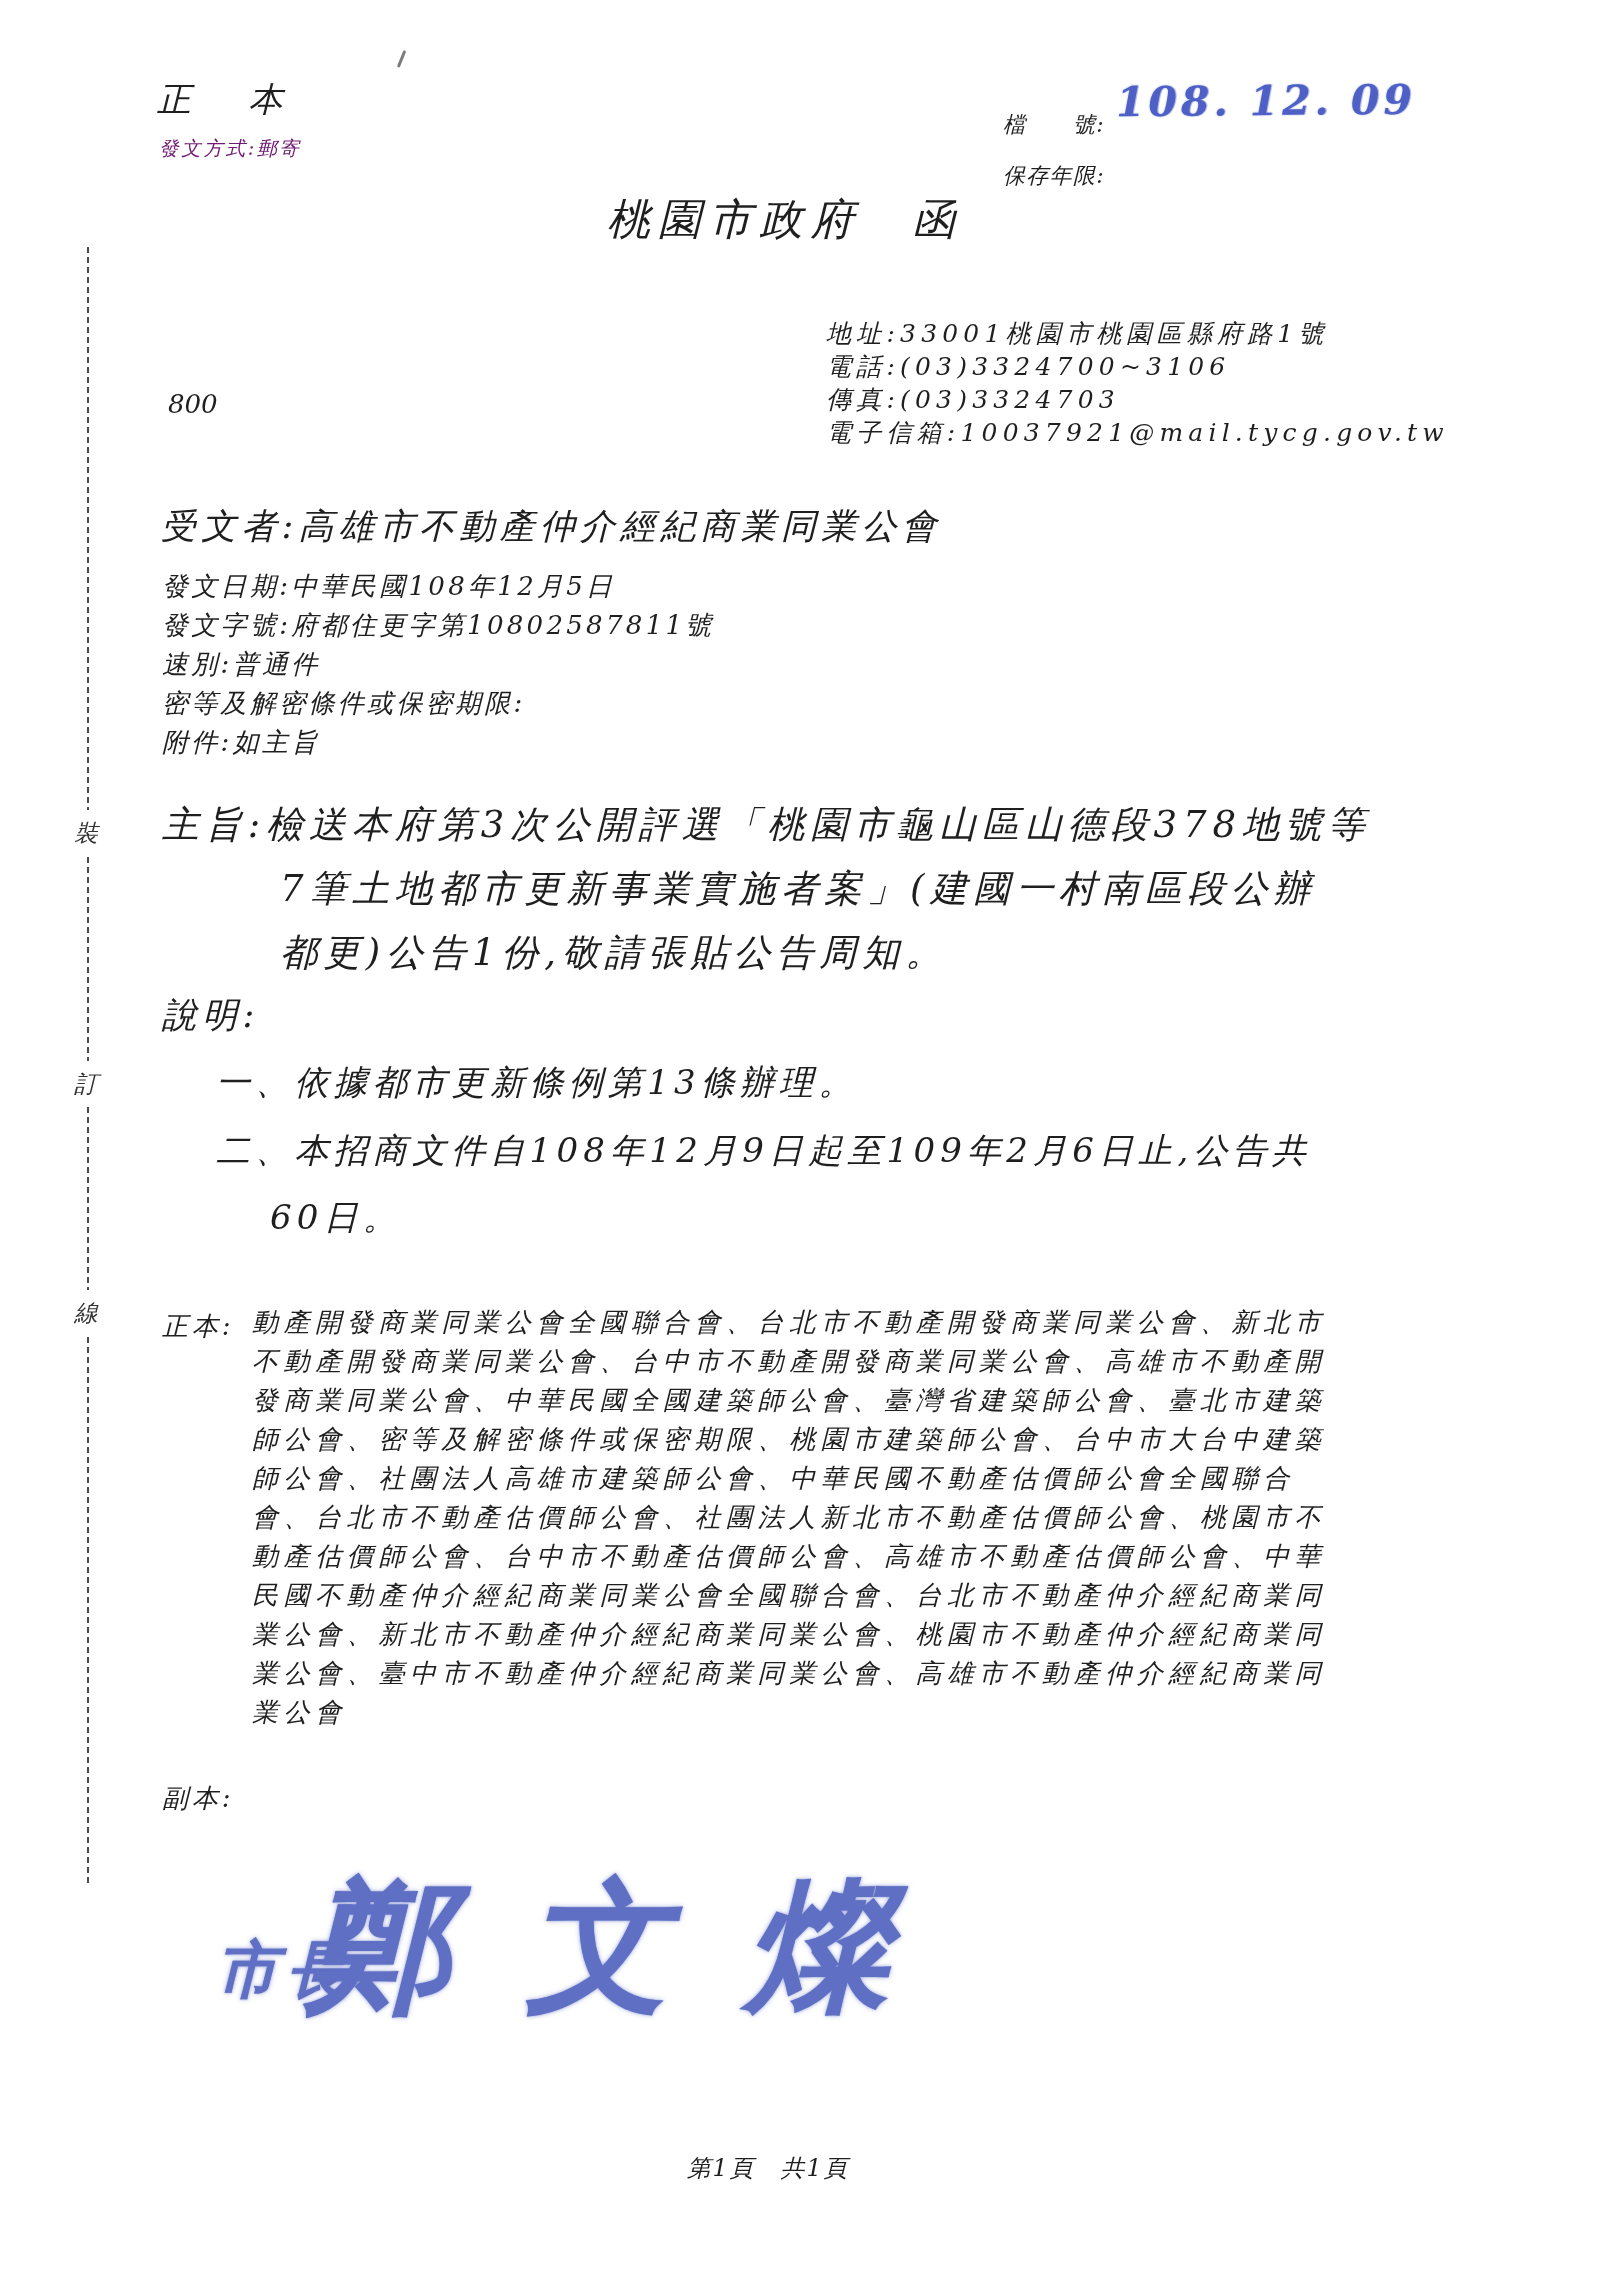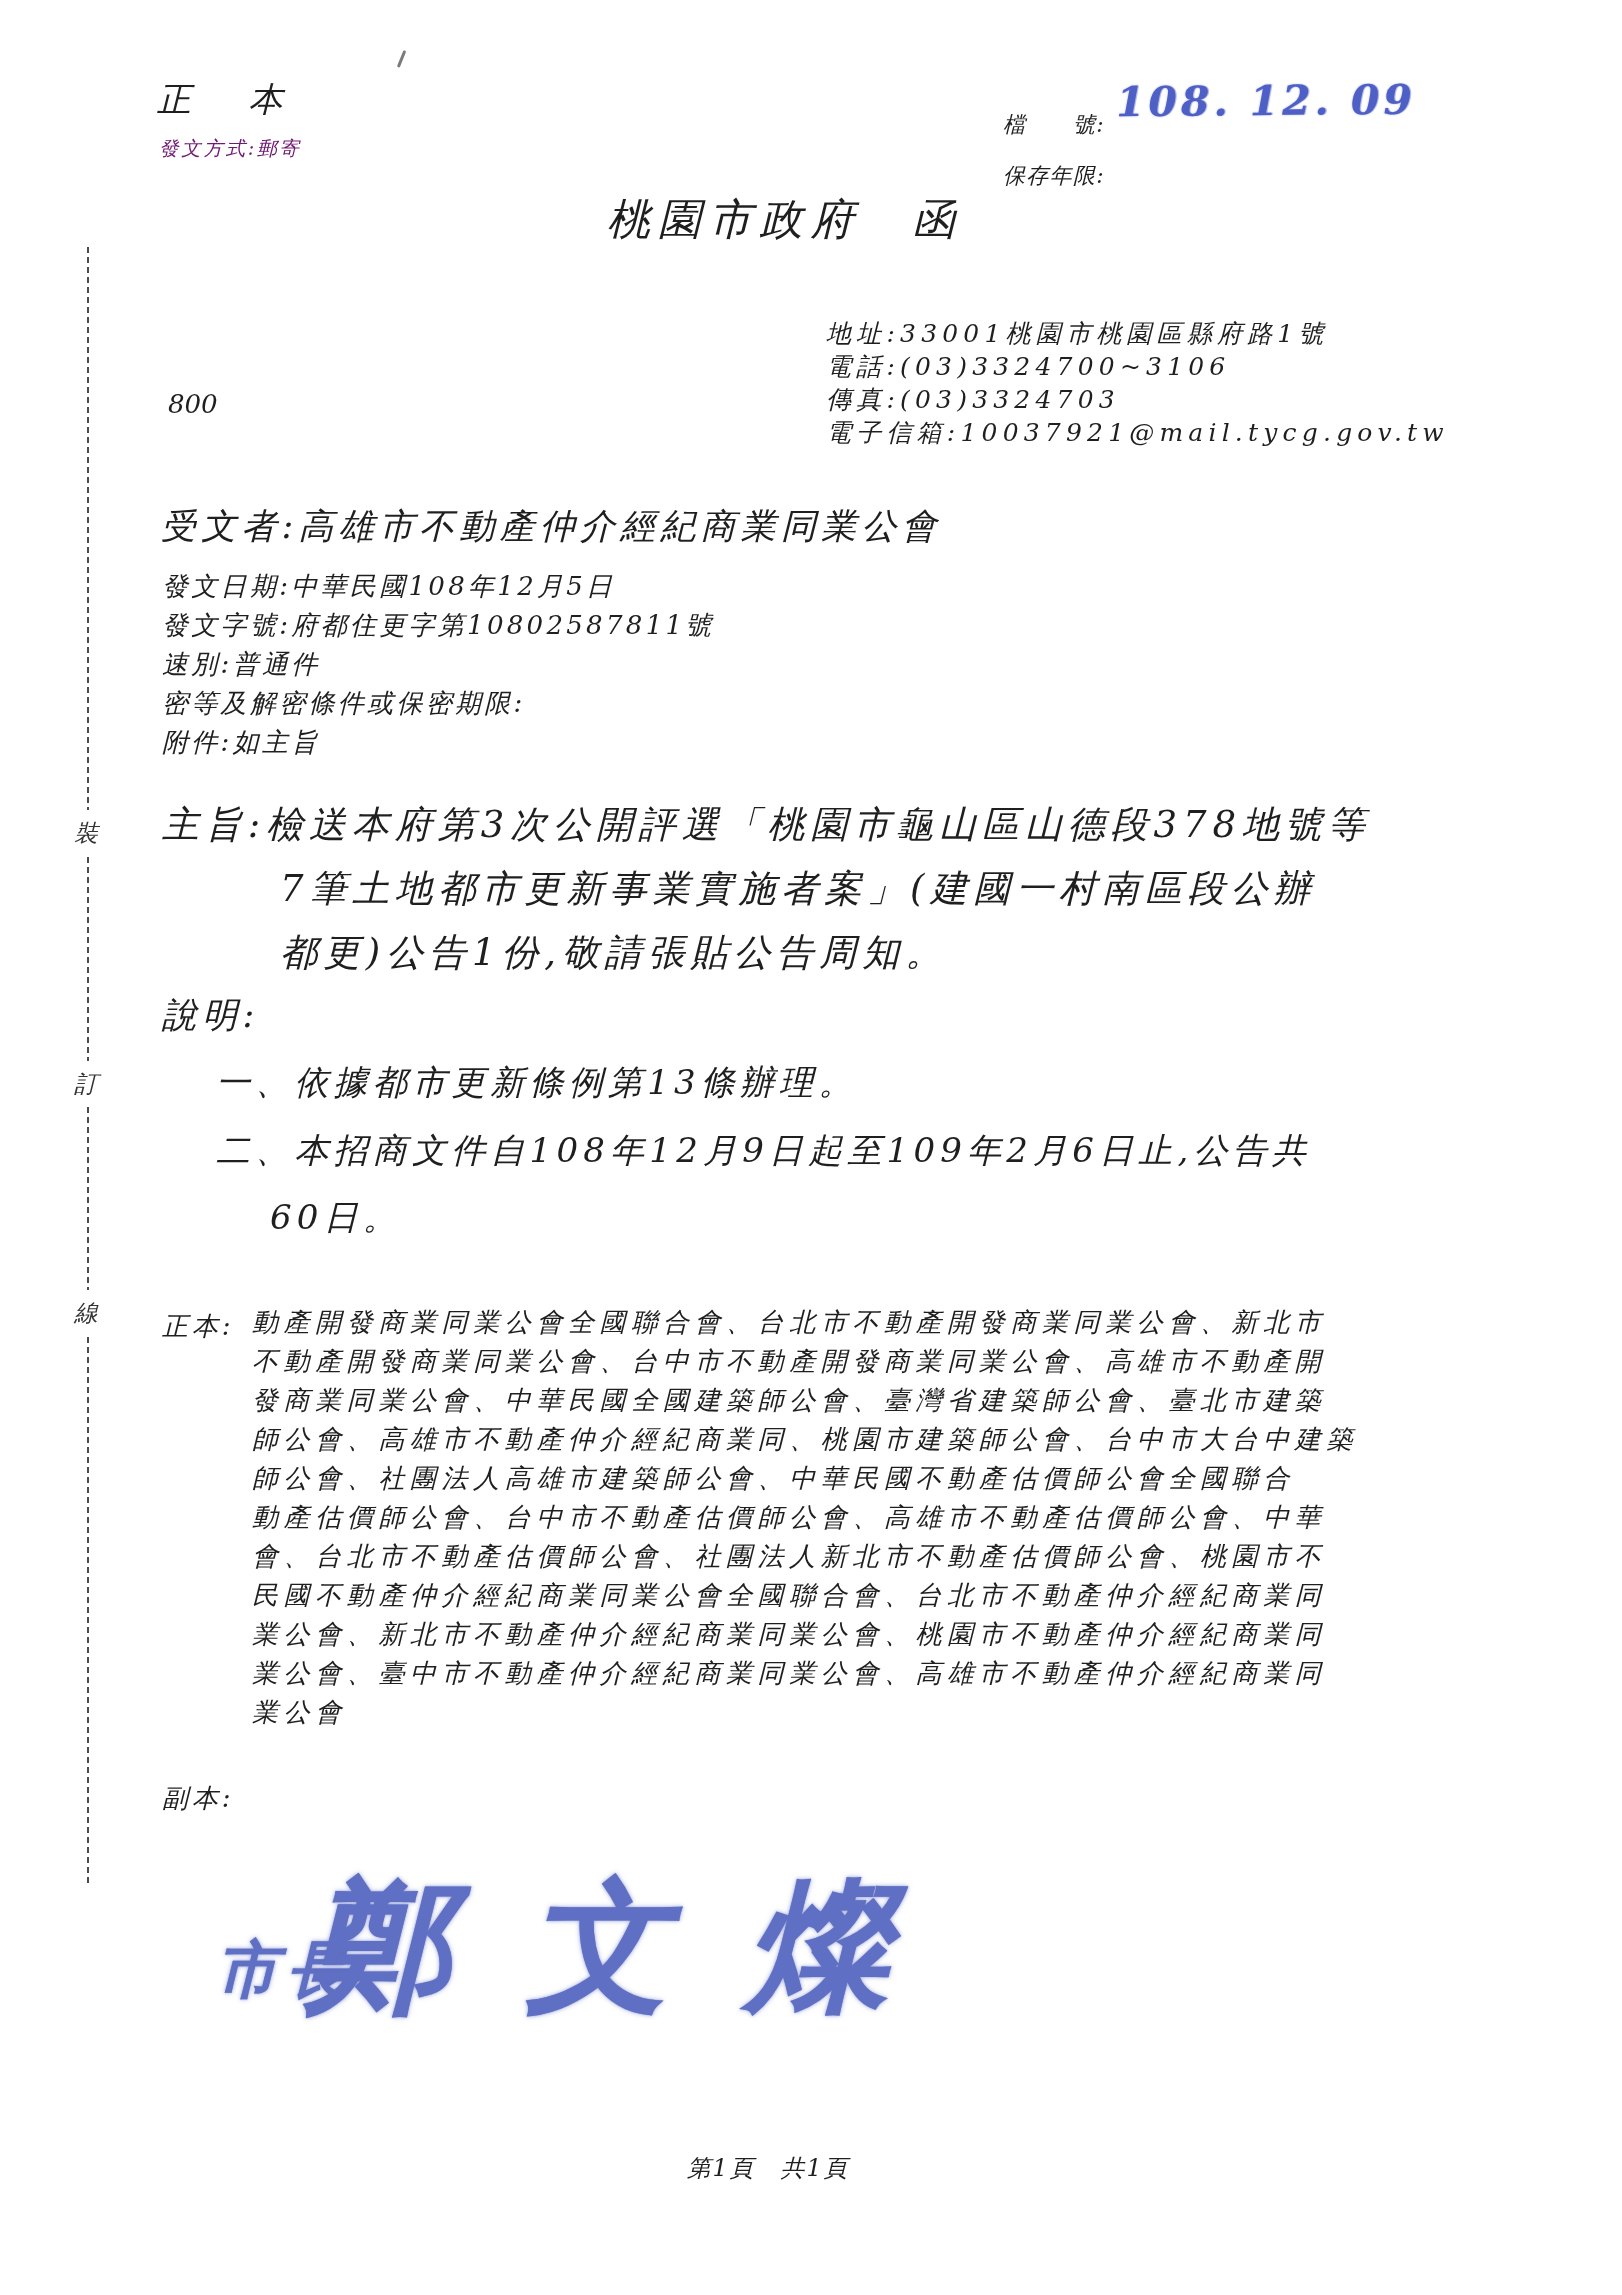--- a/index.html
+++ b/index.html
@@ -146,24 +146,24 @@
   <div class="abs desc-label">說明:</div>
   <div class="abs desc-i1">一、依據都市更新條例第13條辦理。</div>
   <div class="abs desc-i2">二、本招商文件自108年12月9日起至109年2月6日止,公告共</div>
   <div class="abs desc-i3">60日。</div>
 
   <div class="abs orig-label">正本:</div>
   <div class="abs orig-lines">
     <div>動產開發商業同業公會全國聯合會、台北市不動產開發商業同業公會、新北市</div>
     <div>不動產開發商業同業公會、台中市不動產開發商業同業公會、高雄市不動產開</div>
     <div>發商業同業公會、中華民國全國建築師公會、臺灣省建築師公會、臺北市建築</div>
-    <div>師公會、高雄市不動產仲介經紀商業同、桃園市建築師公會、台中市大台中建築</div>
+    <div>師公會、密等及解密條件或保密期限、桃園市建築師公會、台中市大台中建築</div>
     <div>師公會、社團法人高雄市建築師公會、中華民國不動產估價師公會全國聯合</div>
+    <div>會、台北市不動產估價師公會、社團法人新北市不動產估價師公會、桃園市不</div>
     <div>動產估價師公會、台中市不動產估價師公會、高雄市不動產估價師公會、中華</div>
-    <div>會、台北市不動產估價師公會、社團法人新北市不動產估價師公會、桃園市不</div>
     <div>民國不動產仲介經紀商業同業公會全國聯合會、台北市不動產仲介經紀商業同</div>
     <div>業公會、新北市不動產仲介經紀商業同業公會、桃園市不動產仲介經紀商業同</div>
     <div>業公會、臺中市不動產仲介經紀商業同業公會、高雄市不動產仲介經紀商業同</div>
     <div>業公會</div>
   </div>
   <div class="abs copy-label">副本:</div>
 
   <div class="abs stamp-blue mayor-title">市長</div>
   <div class="abs stamp-blue mayor-name">鄭文燦</div>
 

